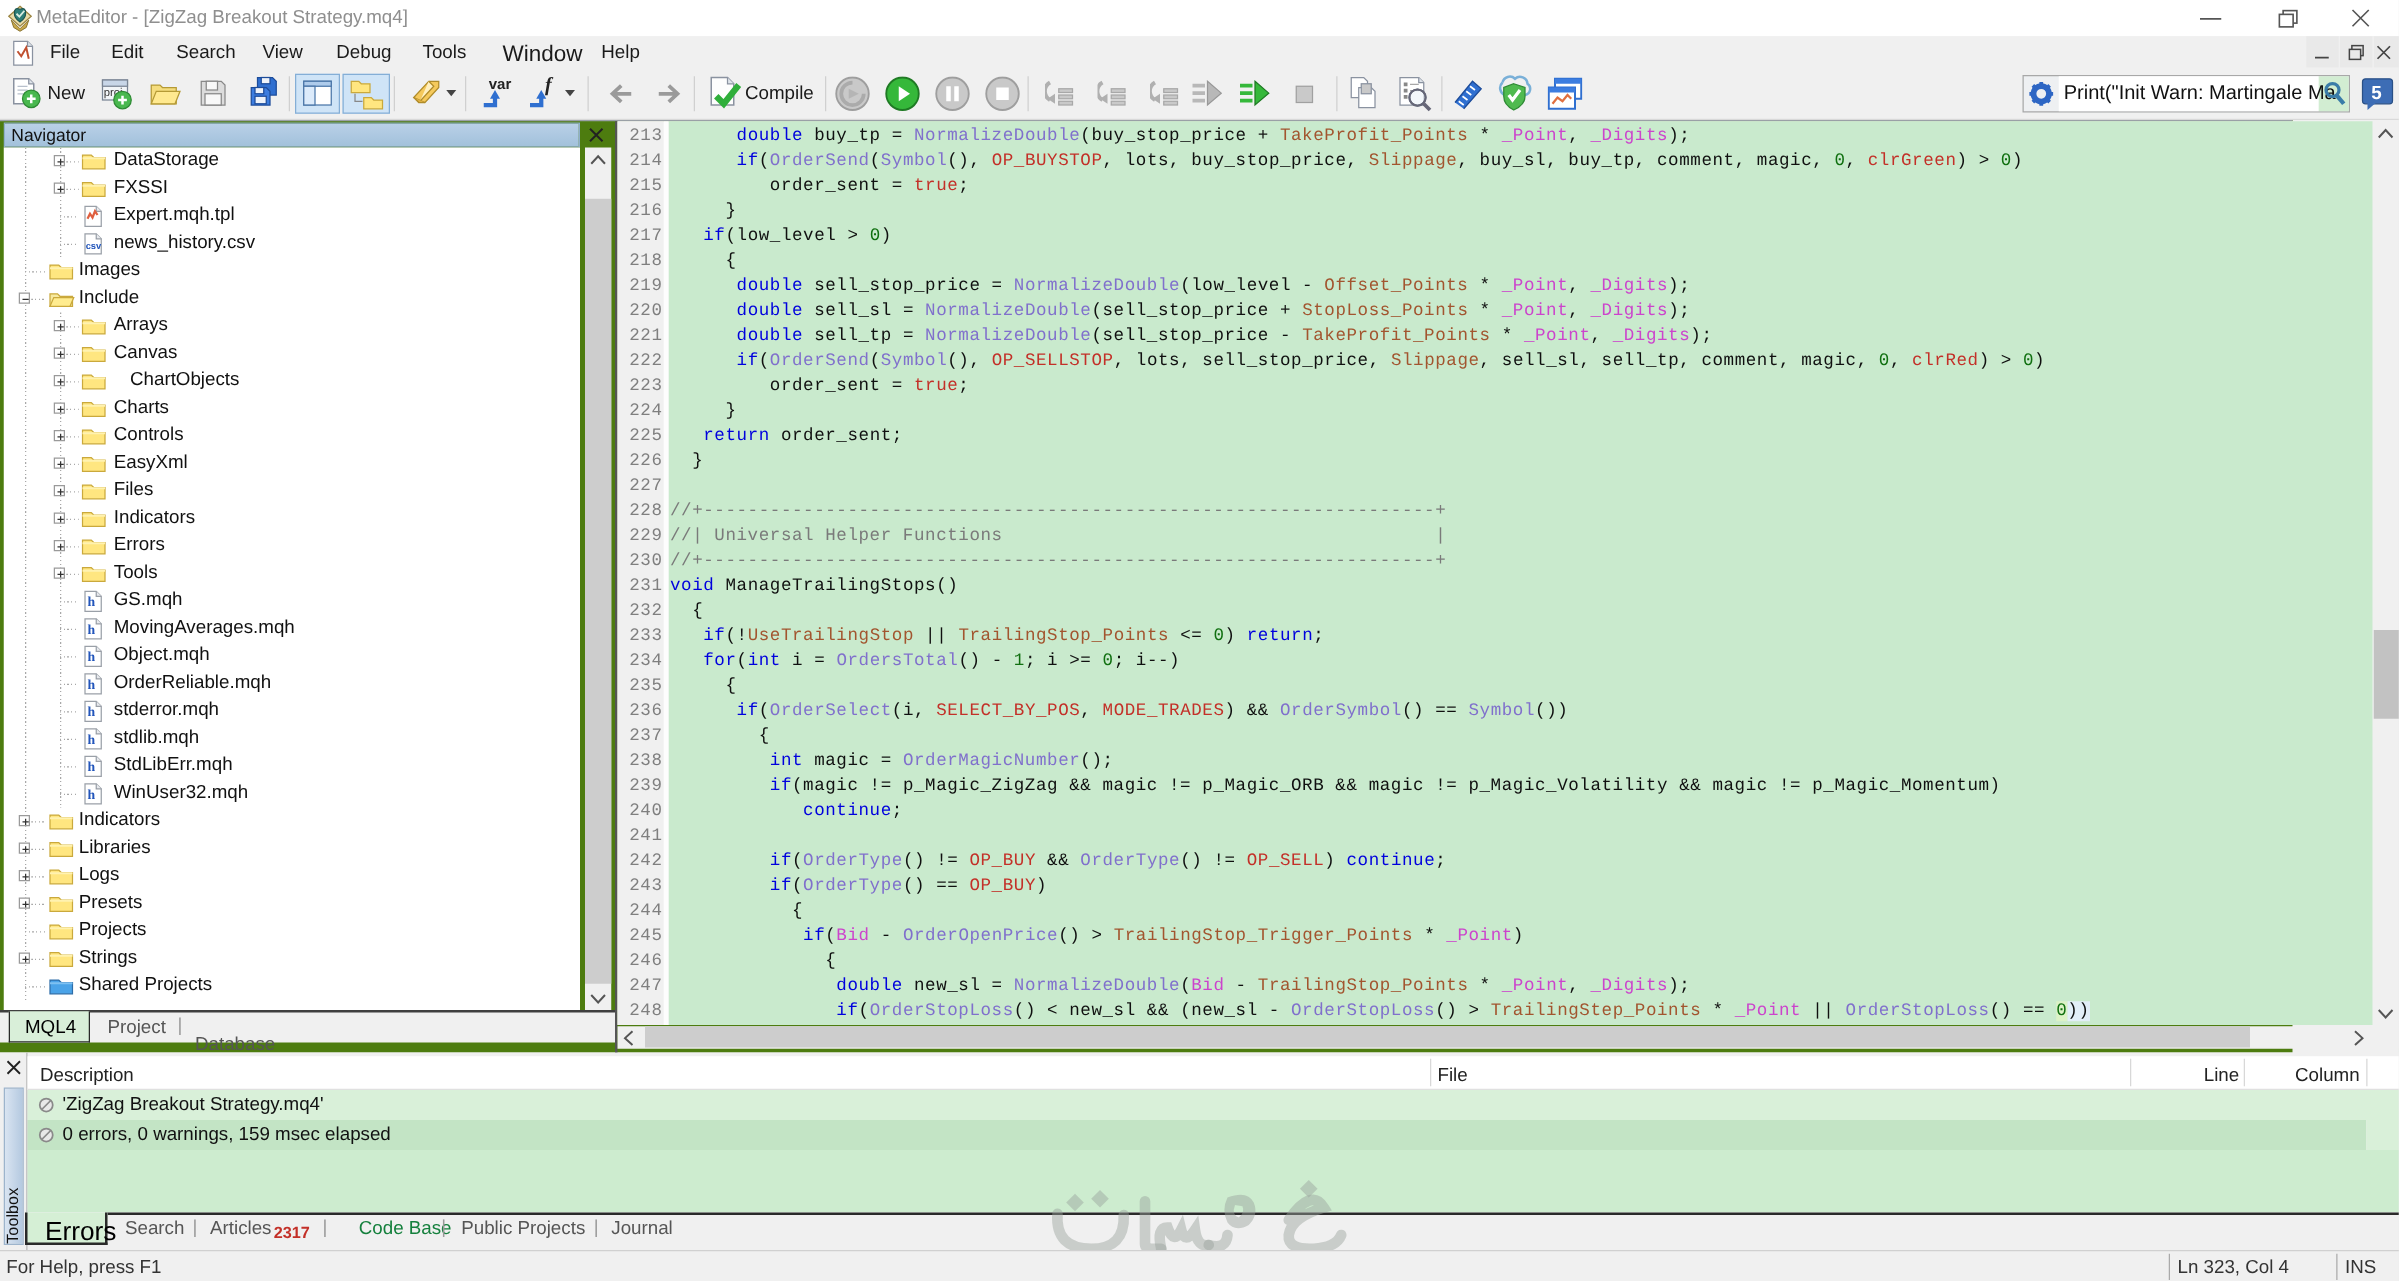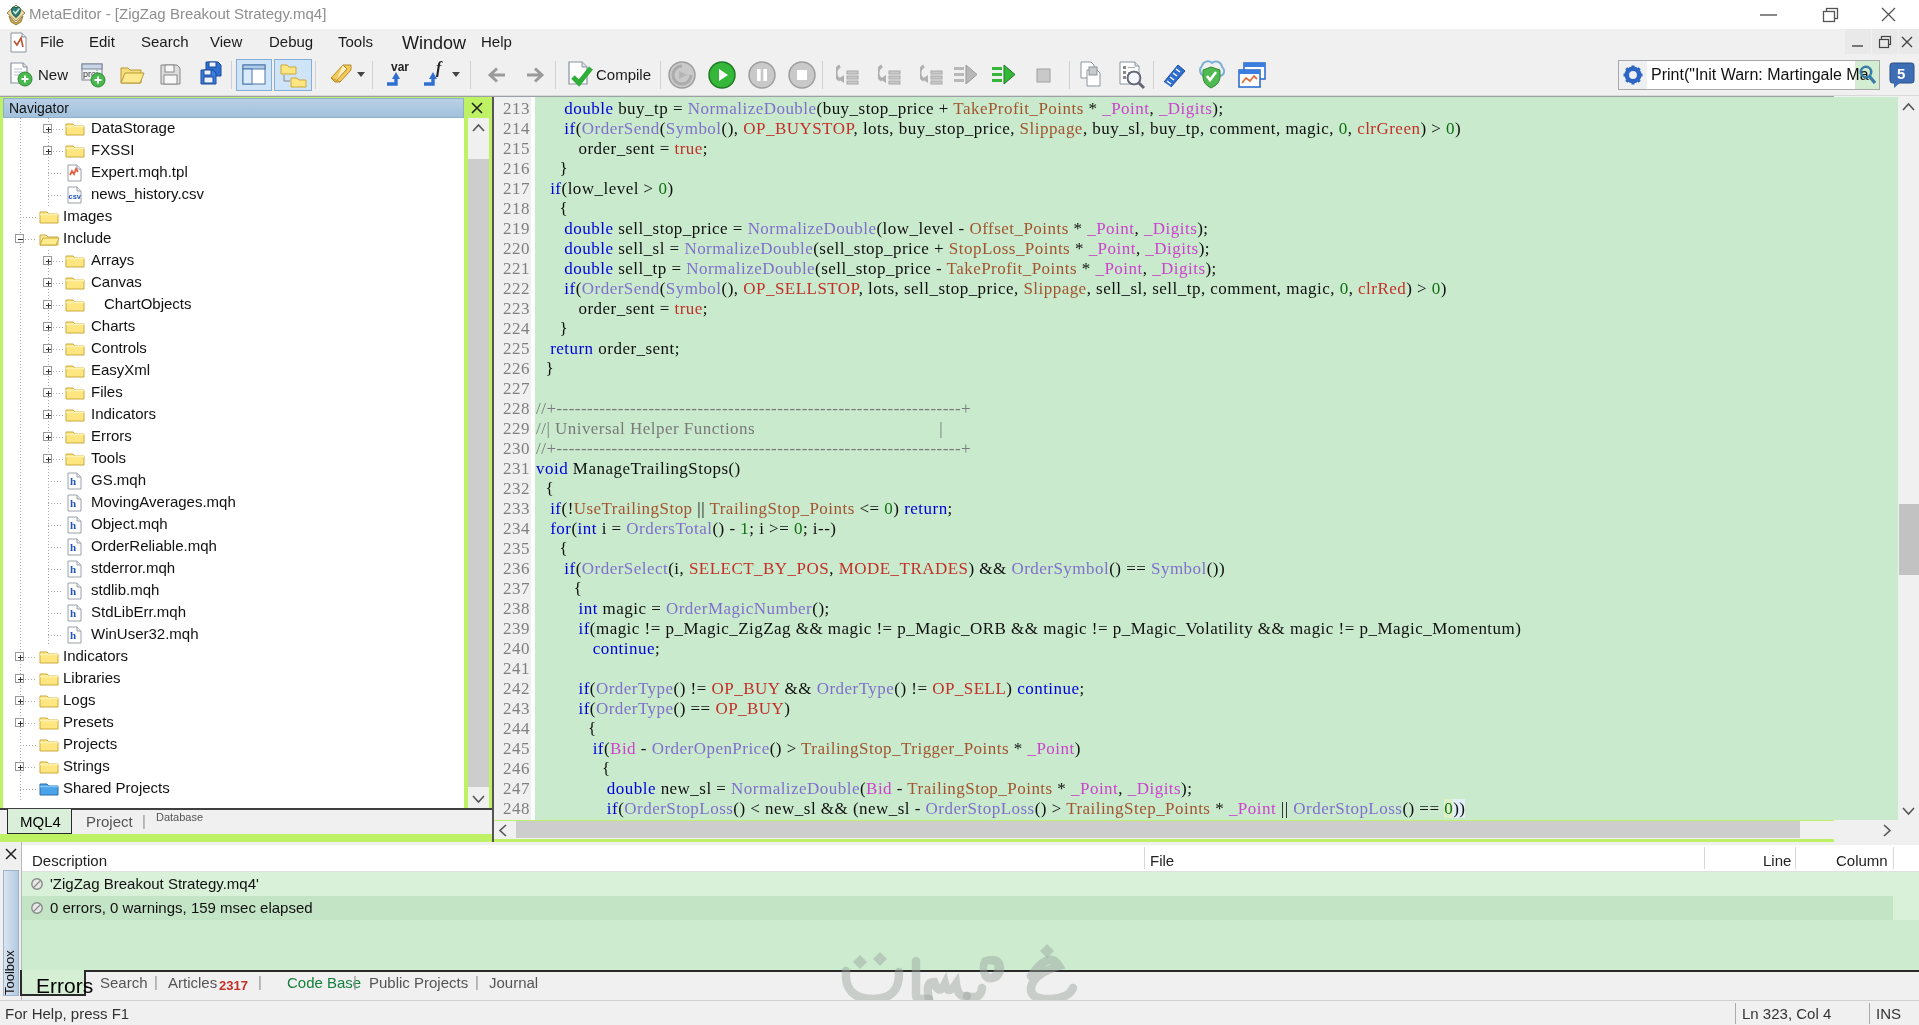--- a/index.html
+++ b/index.html
@@ -1,23 +1,23 @@
 <!DOCTYPE html>
 <html><head><meta charset="utf-8">
 <style>
 *{margin:0;padding:0;box-sizing:border-box}
 html,body{width:1919px;height:1025px;overflow:hidden;font-family:"Liberation Sans",sans-serif;background:#f0f0f0}
 #titlebar{position:absolute;left:0;top:0;width:1919px;height:29px;background:#ffffff}
 #menubar{position:absolute;left:0;top:29px;width:1919px;height:26px;background:#f0f0f0}
 #toolbar{position:absolute;left:0;top:55px;width:1919px;height:41px;background:#f0f0f0;border-bottom:1px solid #d9d9d9}
-#main{position:absolute;left:0;top:96px;width:1834px;height:746px;background:#bef264;border-top:1px solid #9aa0a6}
+#main{position:absolute;left:0;top:96px;width:1834px;height:746px;background:#4d7c0f;border-top:1px solid #9aa0a6}
 #navcap{position:absolute;left:3px;top:1px;width:461px;height:20px;background:linear-gradient(#b9d0e7,#a2c1db);border:1px solid #8fafca}
 #tree{position:absolute;left:3px;top:21px;width:461px;height:690px;background:#fff;overflow:hidden}
 #navtabs{position:absolute;left:0px;top:711px;width:492px;height:26px;background:#f0f0f0;border-top:2px solid #3f3f3f}
-.code{font-family:Liberation Serif, serif;font-size:17px;line-height:20px;letter-spacing:0.47px;white-space:pre}
+.code{font-family:Liberation Mono, monospace;font-size:14px;line-height:20px;letter-spacing:0.47px;white-space:pre}
 .kw{color:#0000dd} .fn{color:#8070cc} .ct{color:#c33028} .iv{color:#a2552f}
 .pd{color:#cc44cc} .nm{color:#107010} .cm{color:#7a7a7a}
 </style></head>
 <body>
 
 <div id="titlebar">
 <svg style="position:absolute;left:5px;top:3px" width="22" height="23">
 <path d="M4 13 L11 20 L18 13 L16 19 L11 22 L6 19 Z" fill="#c8a84b" stroke="#8a7430" stroke-width="0.8"></path>
 <path d="M11 2 L20 10 L11 18 L2 10 Z" fill="#e9dca8" stroke="#9a8440" stroke-width="1"></path>
 <path d="M11 4.5 Q15.5 2.5 15.5 7.5 Q15.5 11.5 11 14.5 Q6.5 11.5 6.5 7.5 Q6.5 2.5 11 4.5" fill="#2e7f78" stroke="#1d5550"></path>
@@ -525,21 +525,21 @@
   <div style="position:absolute;left:468px;top:62px;width:21px;height:628px;background:#cdcdcd"></div>
   <svg style="position:absolute;left:472px;top:697px" width="13" height="10">
       <path d="M1 2 L6.5 8 L12 2" fill="none" stroke="#555" stroke-width="1.6"></path>
     </svg>
 
   <div id="navtabs">
     <div style="position:absolute;left:7px;top:-1px;width:65px;height:25px;background:#d9efd9;border:1.6px solid #2a2a2a;border-top:none"></div>
     <div style="position:absolute;left:20px;top:3px;font-size:15px;color:#000">MQL4</div>
     <div style="position:absolute;left:86px;top:3px;font-size:15px;color:#555">Project</div>
     <div style="position:absolute;left:142px;top:2px;font-size:15px;color:#999">|</div>
-    <div style="position:absolute;left:156px;top:1px;font-size:11px;color:#555">Database</div>
+    <div style="position:absolute;left:156px;top:17px;font-size:15px;color:#555">Database</div>
   </div>
 
   <div style="position:absolute;left:492px;top:0;width:2px;height:746px;background:#555"></div>
 
   <div style="position:absolute;left:494px;top:0;width:1425px;height:723px;background:#f0f0f0">
     <div style="position:absolute;left:0;top:0;width:37px;height:723px;background:#f0f0f0"></div>
     <div style="position:absolute;left:37px;top:0;width:4px;height:723px;background:#fdfdfd"></div>
     <div style="position:absolute;left:41px;top:0;width:1363px;height:723px;background:#c9eacd"></div>
     <div class="code" style="position:absolute;left:3px;top:2px;width:33px;text-align:right;color:#7f7f7f">213
 214

